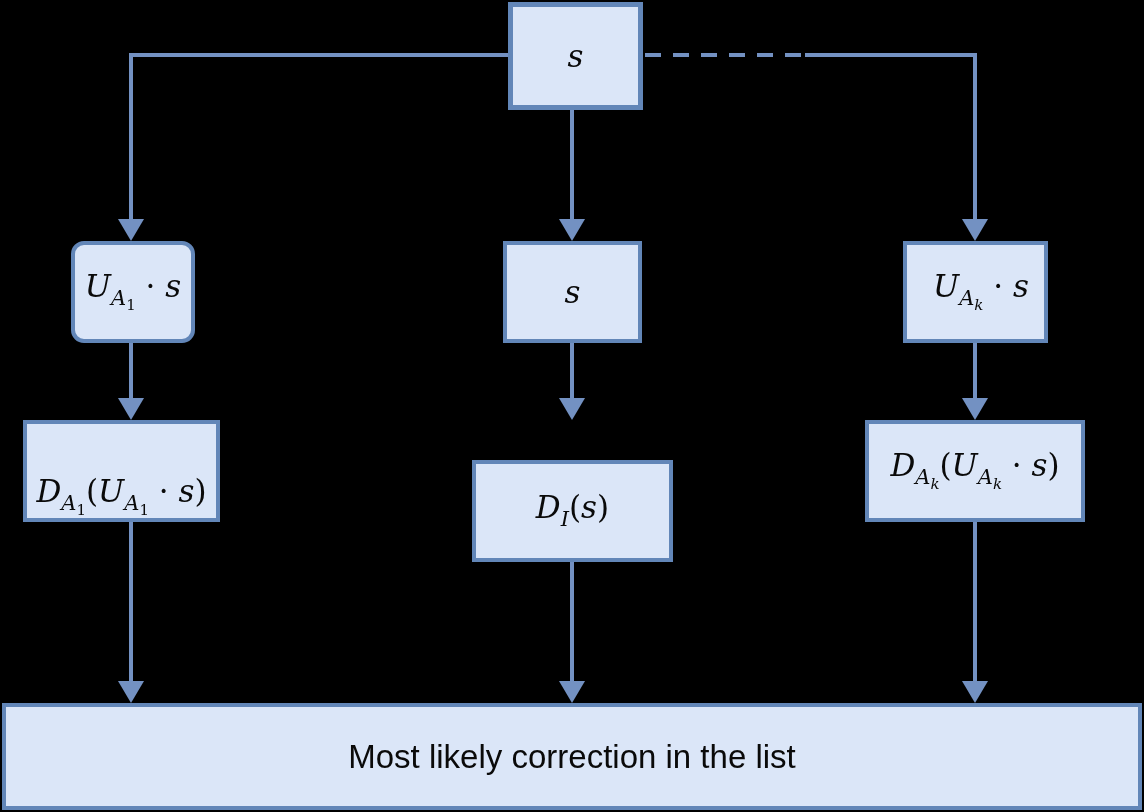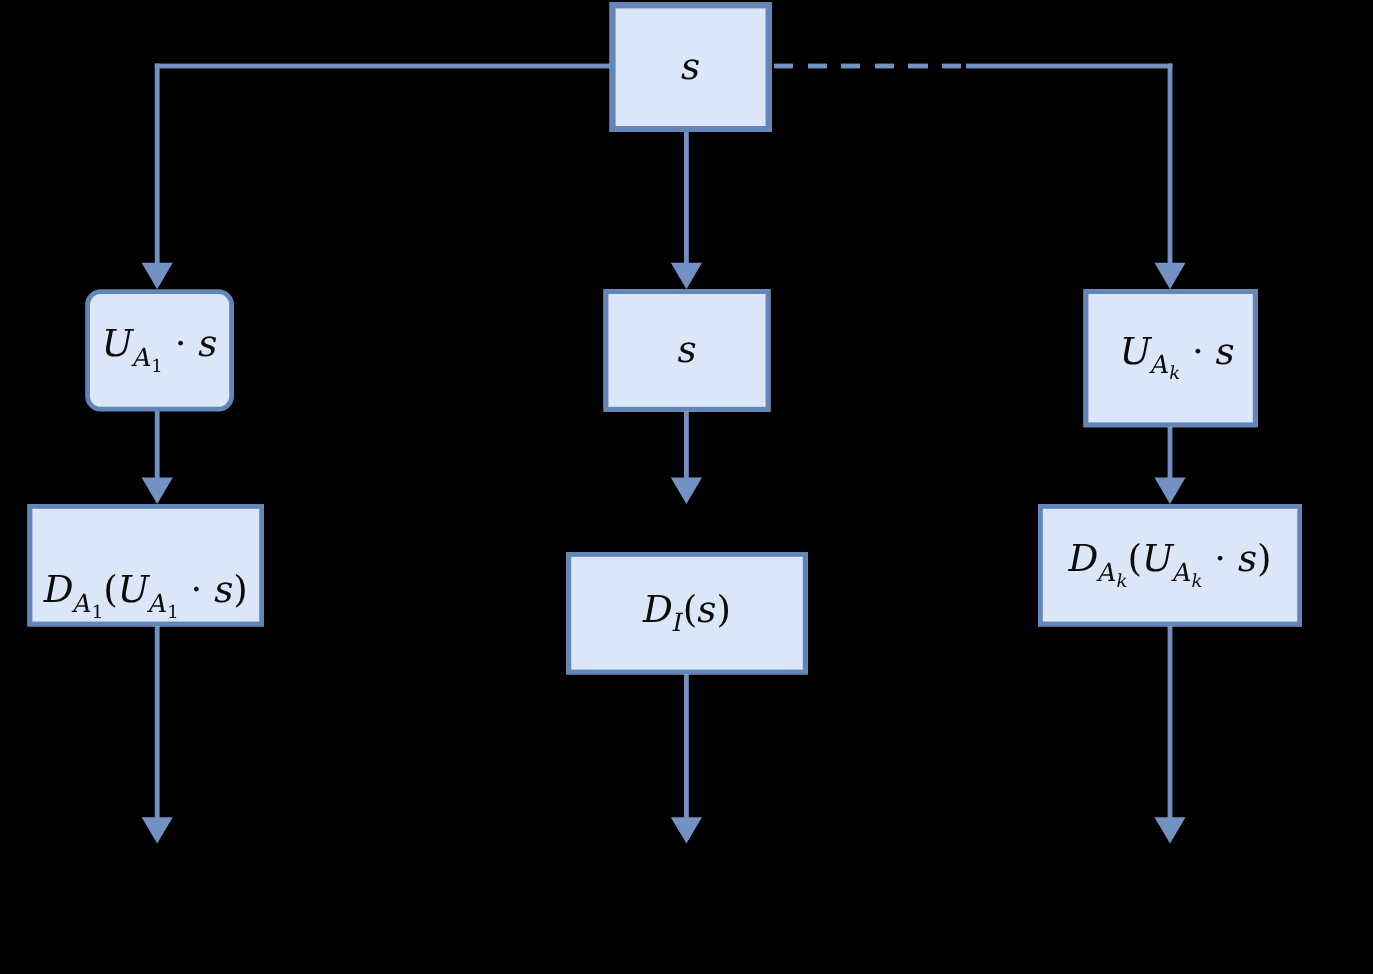--- a/index.html
+++ b/index.html
@@ -15,21 +15,21 @@
     position:absolute;
     background:var(--box-fill,#dbe6f8);
     border:4px solid var(--box-border,#6286b8);
     display:flex; align-items:center; justify-content:center;
     color:var(--text,#0a0a0a);
     line-height:1;
   }
   #box-source { left:508px; top:2px; width:135px; height:108px; border-width:5px; }
   #box-u-a1   { left:71px;  top:241px; width:124px; height:102px;border-radius:13px; }
   #box-s-mid  { left:503px; top:241px; width:139px; height:102px; }
-  #box-u-ak   { left:903px; top:241px; width:145px; height:115px;padding-left:11px; }
+  #box-u-ak   { left:903px; top:241px; width:145px; height:102px;padding-left:11px; }
   #box-d-a1   { left:23px;  top:420px; width:197px; height:102px;align-items:flex-end; }
   #box-d-i    { left:472px; top:420px; width:201px; height:102px;margin-top:40px; }
   #box-d-ak   { left:865px; top:420px; width:220px; height:102px;text-align:center; }
   #box-result { left:2px;   top:703px; width:1140px; height:107px; }
 
   .math { white-space:nowrap; }
   .mtk { font-family:"DejaVu Serif", serif; }
   .mtk.d0 { font-size:31px; }
   .mtk.d1 { font-size:21px; vertical-align:-8px; }
   .mtk.d2 { font-size:15px; vertical-align:-13px; }
@@ -133,14 +133,17 @@
   </div>
 
   <div class="box" id="box-d-i">
     <span class="math"><span class="mtk d0 it">D</span><span class="mtk d1 it">I</span><span class="mtk d0">(</span><span class="mtk d0 it">s</span><span class="mtk d0">)</span></span>
   </div>
 
   <div class="box" id="box-d-ak">
     <span class="math"><span class="mtk d0 it">D</span><span class="mtk d1 it">A</span><span class="mtk d2 it">k</span><span class="mtk d0">(</span><span class="mtk d0 it">U</span><span class="mtk d1 it">A</span><span class="mtk d2 it">k</span><span class="mtk d0">&nbsp;·&nbsp;</span><span class="mtk d0 it">s</span><span class="mtk d0">)</span></span>
   </div>
 
+  <div class="box" id="box-result">
+    <span class="result-text">Most likely correction in the list</span>
+  </div>
 
 </div>
 
 </body></html>

